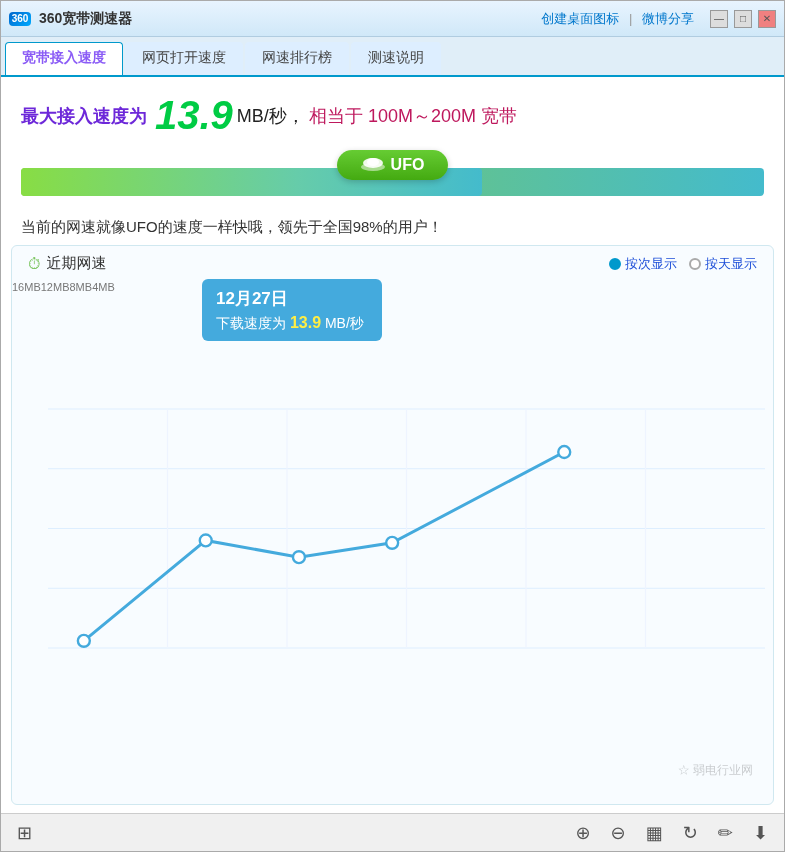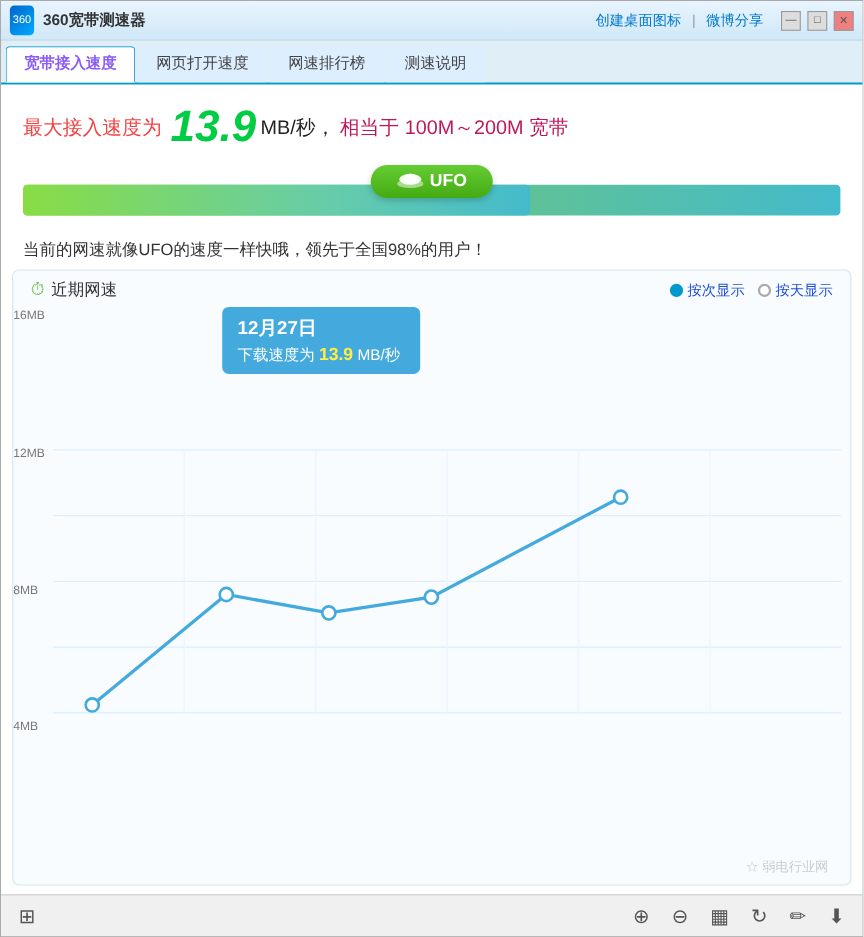--- a/index.html
+++ b/index.html
@@ -26,30 +26,30 @@
       height: 36px;
       background: linear-gradient(to bottom, #e8f4ff, #d0e8f8);
       display: flex;
       align-items: center;
       padding: 0 8px;
       border-bottom: 1px solid #b0cce0;
       flex-shrink: 0;
     }
     .title-bar-logo {
       width: 22px;
-      height: 27px;
+      height: 14px;
       background: linear-gradient(135deg, #0066cc, #00aaff);
       border-radius: 4px;
       margin-right: 8px;
       display: flex;
       align-items: center;
       justify-content: center;
       color: white;
       font-size: 10px;
-      font-weight: normal;
+      font-weight: bold;
     }
     .title-bar-text {
       font-size: 14px;
       color: #333;
       font-weight: bold;
       flex: 1;
     }
     .title-bar-links {
       font-size: 13px;
       color: #0077cc;
@@ -117,22 +117,22 @@
     
     .speed-result {
       padding: 16px 20px 8px;
       background: #fff;
       display: flex;
       align-items: center;
       flex-shrink: 0;
     }
     .speed-label {
       font-size: 18px;
-      color: #ef4444;
-      font-weight: normal;
+      color: #6d28d9;
+      font-weight: bold;
     }
     .speed-value {
       font-size: 40px;
       color: #00cc44;
       font-weight: bold;
       margin: 0 4px 0 8px;
       font-style: italic;
     }
     .speed-unit {
       font-size: 18px;
@@ -284,21 +284,21 @@
     }
     .tooltip-speed-val {
       color: #ffee44;
       font-weight: bold;
       font-size: 16px;
     }
 
     
     .watermark {
       position: absolute;
-      bottom: 7px;
+      bottom: 25px;
       right: 20px;
       font-size: 12px;
       color: rgba(0,0,0,0.2);
       text-align: center;
     }
 
     
     .bottom-bar {
       height: 38px;
       background: #f0f0f0;
@@ -385,21 +385,21 @@
           </div>
           <div class="radio-group">
             <span class="radio-circle empty"></span>
             <span>按天显示</span>
           </div>
         </div>
       </div>
 
       <div class="chart-area">
 
-        <div style="position:absolute;left:0;top:0;bottom:20px;width:36px;display:flex;flex-direction:column;justify-content:space-between;padding:4px 0;">
+        <div style="position:absolute;left:0;top:0;bottom:20px;width:36px;display:flex;justify-content:space-between;padding:4px 0;">
           <span style="font-size:11px;color:#777;">16MB</span>
           <span style="font-size:11px;color:#777;">12MB</span>
           <span style="font-size:11px;color:#777;">8MB</span>
           <span style="font-size:11px;color:#777;">4MB</span>
           <span style="font-size:11px;color:#777;"></span>
         </div>
 
         <svg viewBox="0 0 600 200" style="position:absolute;left:36px;right:8px;top:0;bottom:24px;width:calc(100% - 44px);height:calc(100% - 24px);">
 
           <line x1="0" y1="0" x2="600" y2="0" stroke="#ddeeff" stroke-width="1"></line>

